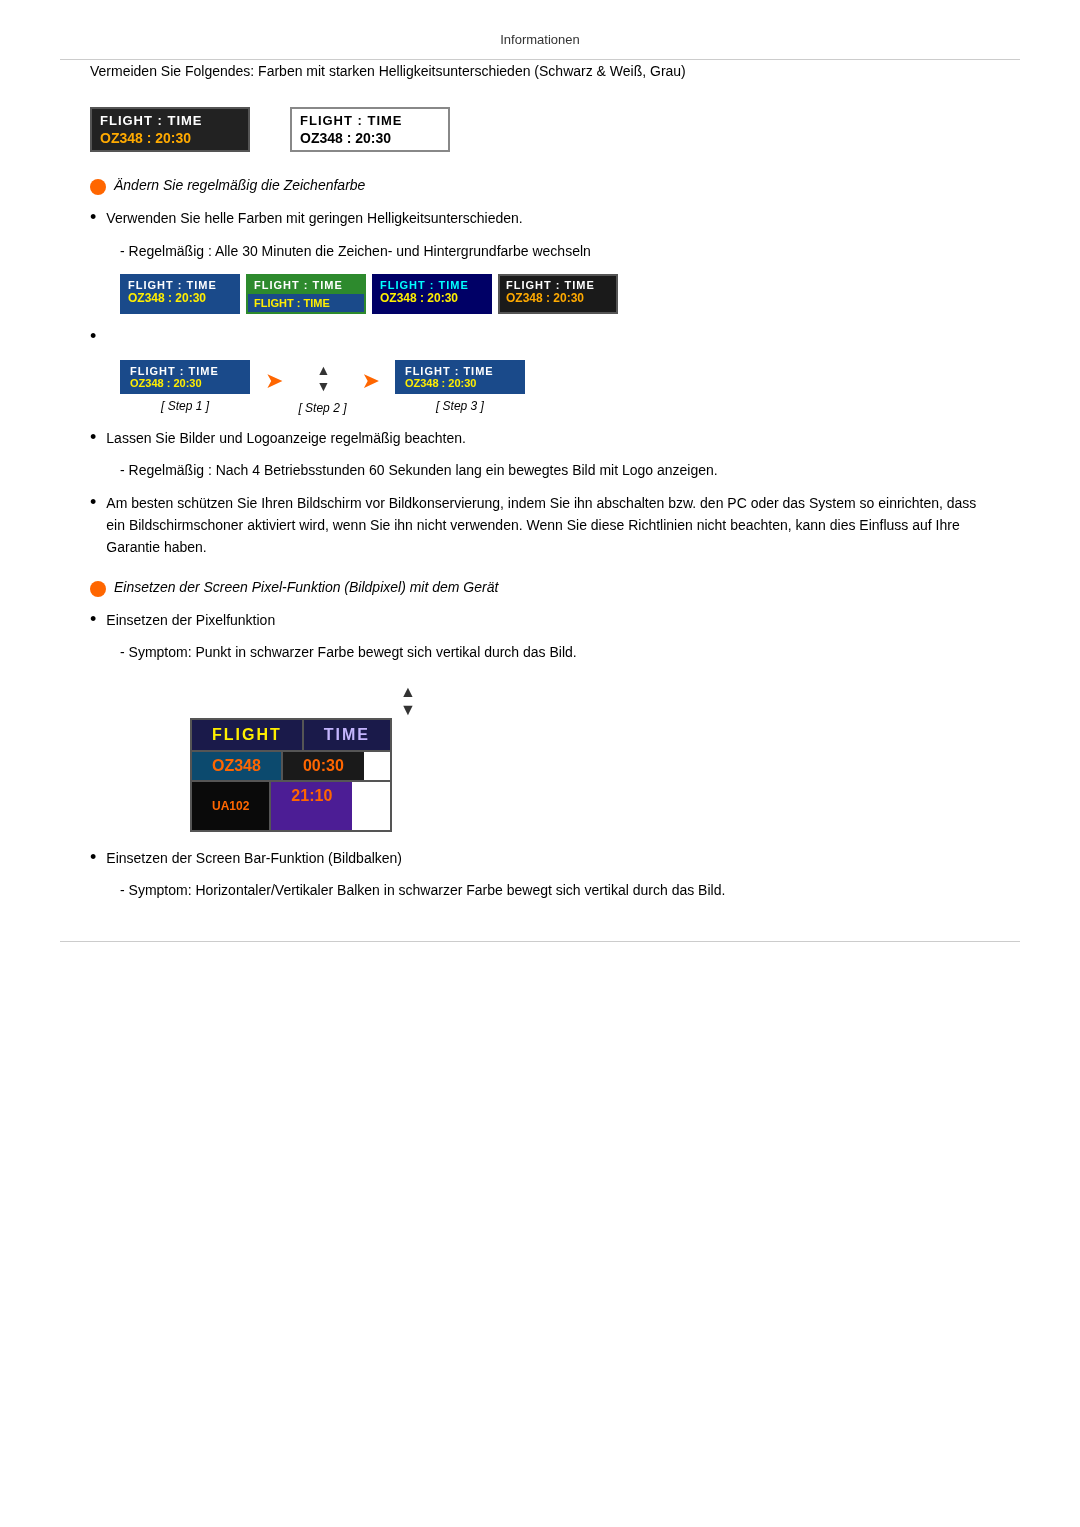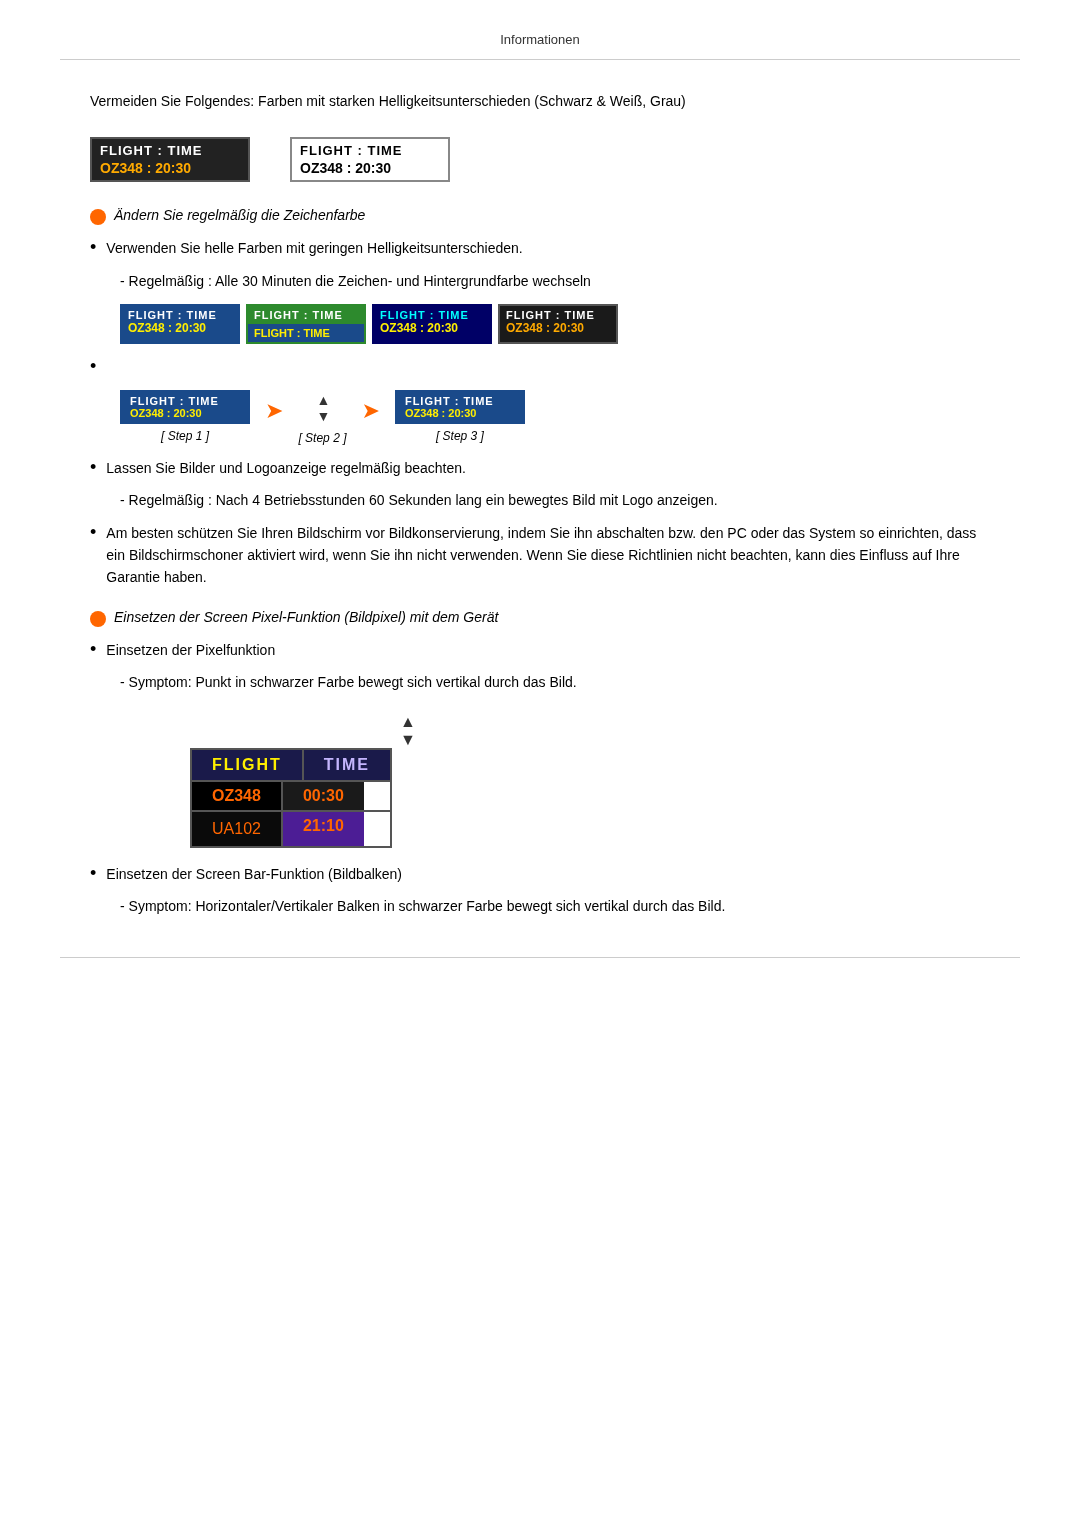--- a/index.html
+++ b/index.html
@@ -16,21 +16,20 @@
       padding: 20px 60px 40px 60px;
     }
 
     
     .page-header {
       text-align: center;
       font-size: 13px;
       color: #333;
       padding: 12px 0;
       border-bottom: 1px solid #ccc;
-      margin-bottom: 30px;
     }
 
     
     .content {
       padding: 0 30px;
     }
 
     .intro-text {
       font-size: 14px;
       line-height: 1.6;
@@ -206,35 +205,35 @@
       display: flex;
       border-top: 2px solid #555;
     }
 
     .pd-data-cell {
       font-weight: bold;
       font-size: 16px;
       padding: 5px 20px;
       color: #ff6600;
       border-right: 2px solid #555;
-      background: #000000;
+      background: #0c4a6e;
     }
 
     .pd-data-cell2 {
       font-weight: bold;
       font-size: 16px;
       padding: 5px 20px;
       color: #ff6600;
       background: #1a1a1a;
     }
 
     .pd-ua-cell {
-      font-weight: normal;
-      font-size: 16px;
-      padding: 8px 20px;
+      font-weight: bold;
+      font-size: 12px;
+      padding: 17px 20px;
       color: #ff6600;
       border-right: 2px solid #555;
       background: #0a0a0a;
     }
 
     .pd-ua-time {
       font-weight: bold;
       font-size: 16px;
       padding: 5px 20px;
       color: #ff6600;

